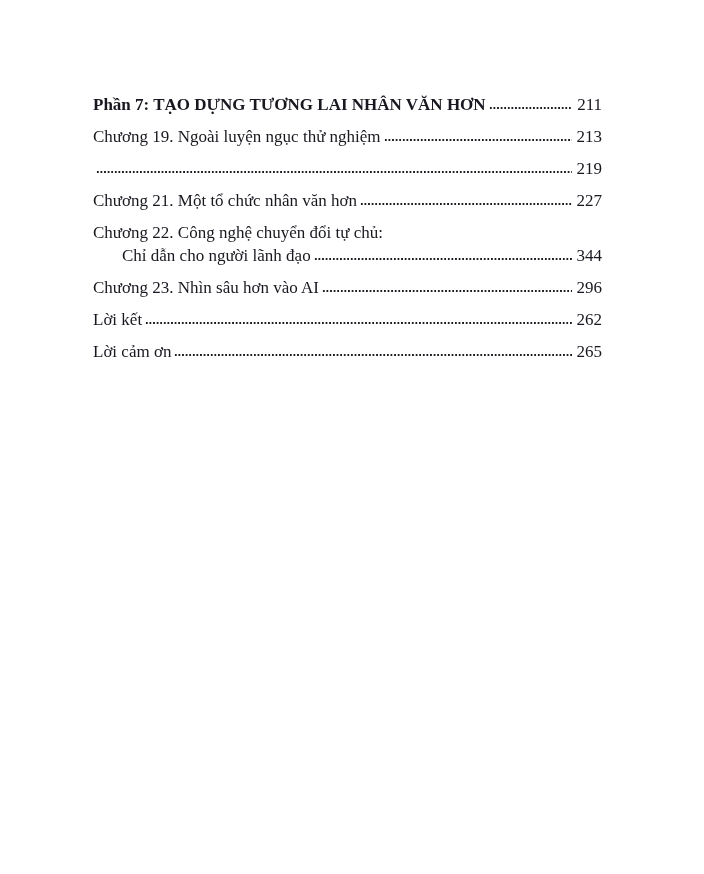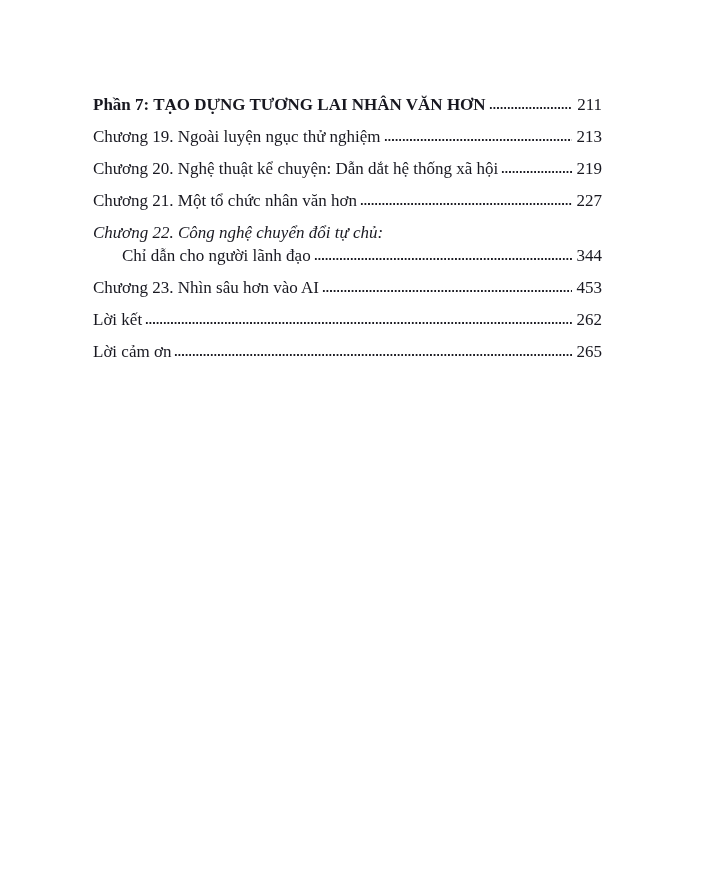--- a/index.html
+++ b/index.html
@@ -27,21 +27,20 @@
     font-size: 17px;
     line-height: 22px;
     margin-bottom: 10px;
     white-space: nowrap;
   }
   .toc-row.bold {
     font-weight: bold;
   }
   .toc-row.tight {
     margin-bottom: 1px;
-    font-style: italic;
   }
   .toc-row.indent {
     padding-left: 29px;
     justify-content: flex-end;
   }
   .toc-label {
     flex: 0 0 auto;
   }
   .dot-leader {
     flex: 1 1 auto;
@@ -70,21 +69,20 @@
     <span class="page-num">211</span>
   </div>
 
   <div class="toc-row">
     <span class="toc-label">Chương 19. Ngoài luyện ngục thử nghiệm</span>
     <span class="dot-leader"></span>
     <span class="page-num">213</span>
   </div>
 
   <div class="toc-row">
-    <span class="toc-label">Chương 20. Nghệ thuật kể chuyện: Dẫn dắt hệ thống xã hội</span>
     <span class="dot-leader"></span>
     <span class="page-num">219</span>
   </div>
 
   <div class="toc-row">
     <span class="toc-label">Chương 21. Một tổ chức nhân văn hơn</span>
     <span class="dot-leader"></span>
     <span class="page-num">227</span>
   </div>
 
@@ -95,21 +93,21 @@
 
   <div class="toc-row indent">
     <span class="toc-label">Chỉ dẫn cho người lãnh đạo</span>
     <span class="dot-leader"></span>
     <span class="page-num">344</span>
   </div>
 
   <div class="toc-row">
     <span class="toc-label">Chương 23. Nhìn sâu hơn vào AI</span>
     <span class="dot-leader"></span>
-    <span class="page-num">453</span>
+    <span class="page-num">296</span>
   </div>
 
 
   <div class="toc-row">
     <span class="toc-label">Lời kết</span>
     <span class="dot-leader"></span>
     <span class="page-num">262</span>
   </div>
 
 

